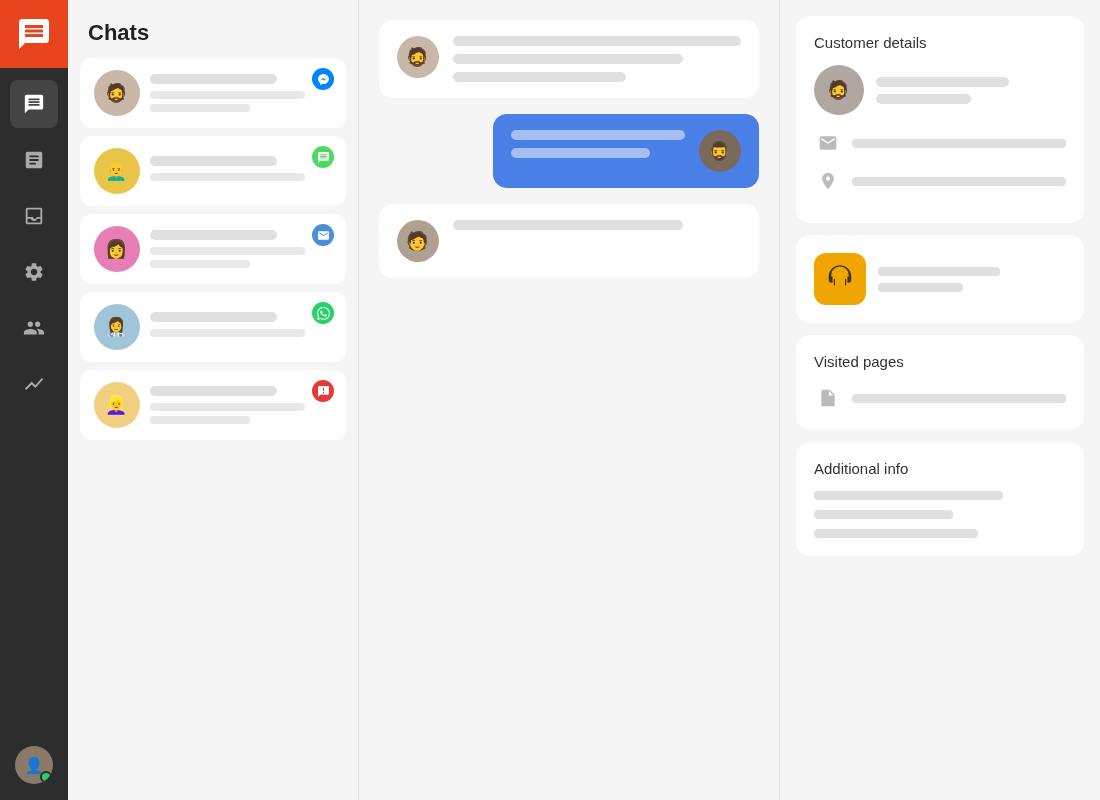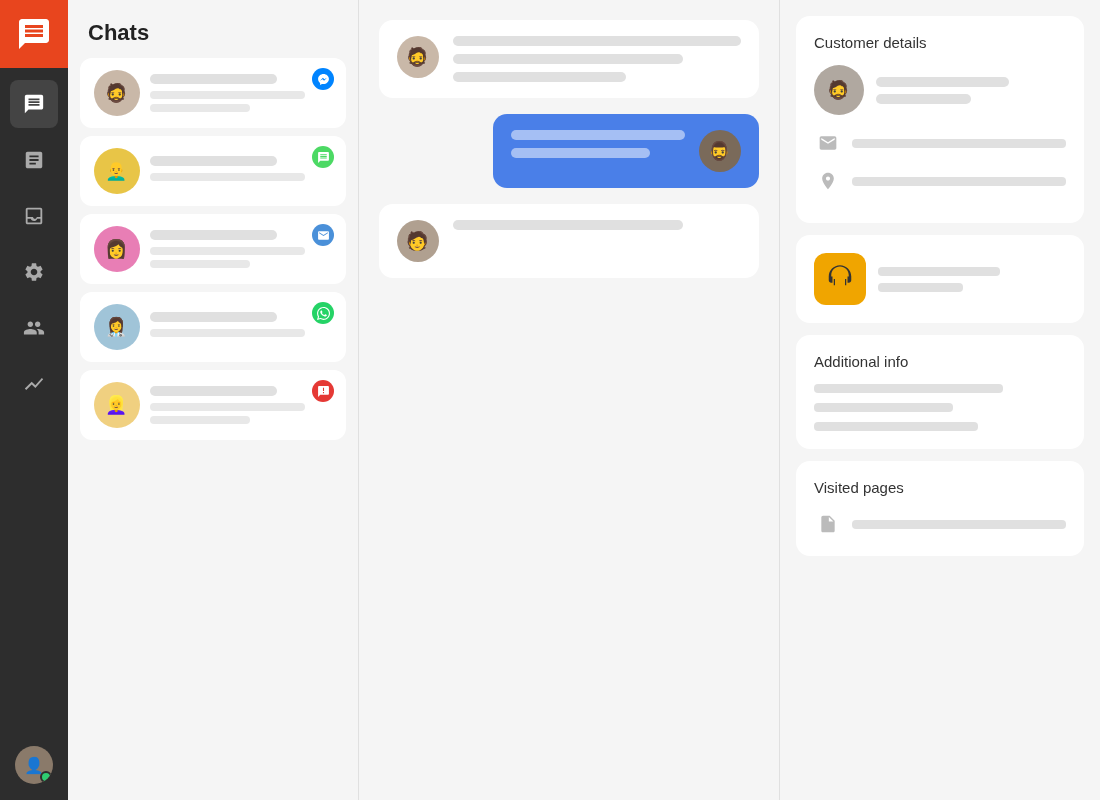--- a/index.html
+++ b/index.html
@@ -539,34 +539,34 @@
           </svg>
         </div>
         <div class="headset-lines">
           <div class="headset-line w65"></div>
           <div class="headset-line w45"></div>
         </div>
       </div>
     </div>
 
     <div class="info-card">
+      <div class="card-title">Visited pages</div>
+      <div class="visited-row">
+        <div class="doc-icon">
+          <svg viewBox="0 0 24 24">
+              <path d="M14 2H6c-1.1 0-2 .9-2 2v16c0 1.1.9 2 2 2h12c1.1 0 2-.9 2-2V8l-6-6zm-1 7V3.5L18.5 9H13z"></path>
+            </svg>
+        </div>
+        <div class="visited-line"></div>
+      </div>
+    </div>
+
+    <div class="info-card">
       <div class="card-title">Additional info</div>
       <div class="additional-lines">
         <div class="add-line w75"></div>
         <div class="add-line w55"></div>
         <div class="add-line w65"></div>
       </div>
     </div>
 
-    <div class="info-card">
-      <div class="card-title">Visited pages</div>
-      <div class="visited-row">
-        <div class="doc-icon">
-          <svg viewBox="0 0 24 24">
-              <path d="M14 2H6c-1.1 0-2 .9-2 2v16c0 1.1.9 2 2 2h12c1.1 0 2-.9 2-2V8l-6-6zm-1 7V3.5L18.5 9H13z"></path>
-            </svg>
-        </div>
-        <div class="visited-line"></div>
-      </div>
-    </div>
-
   </div>
 </div>
 
 </body></html>

